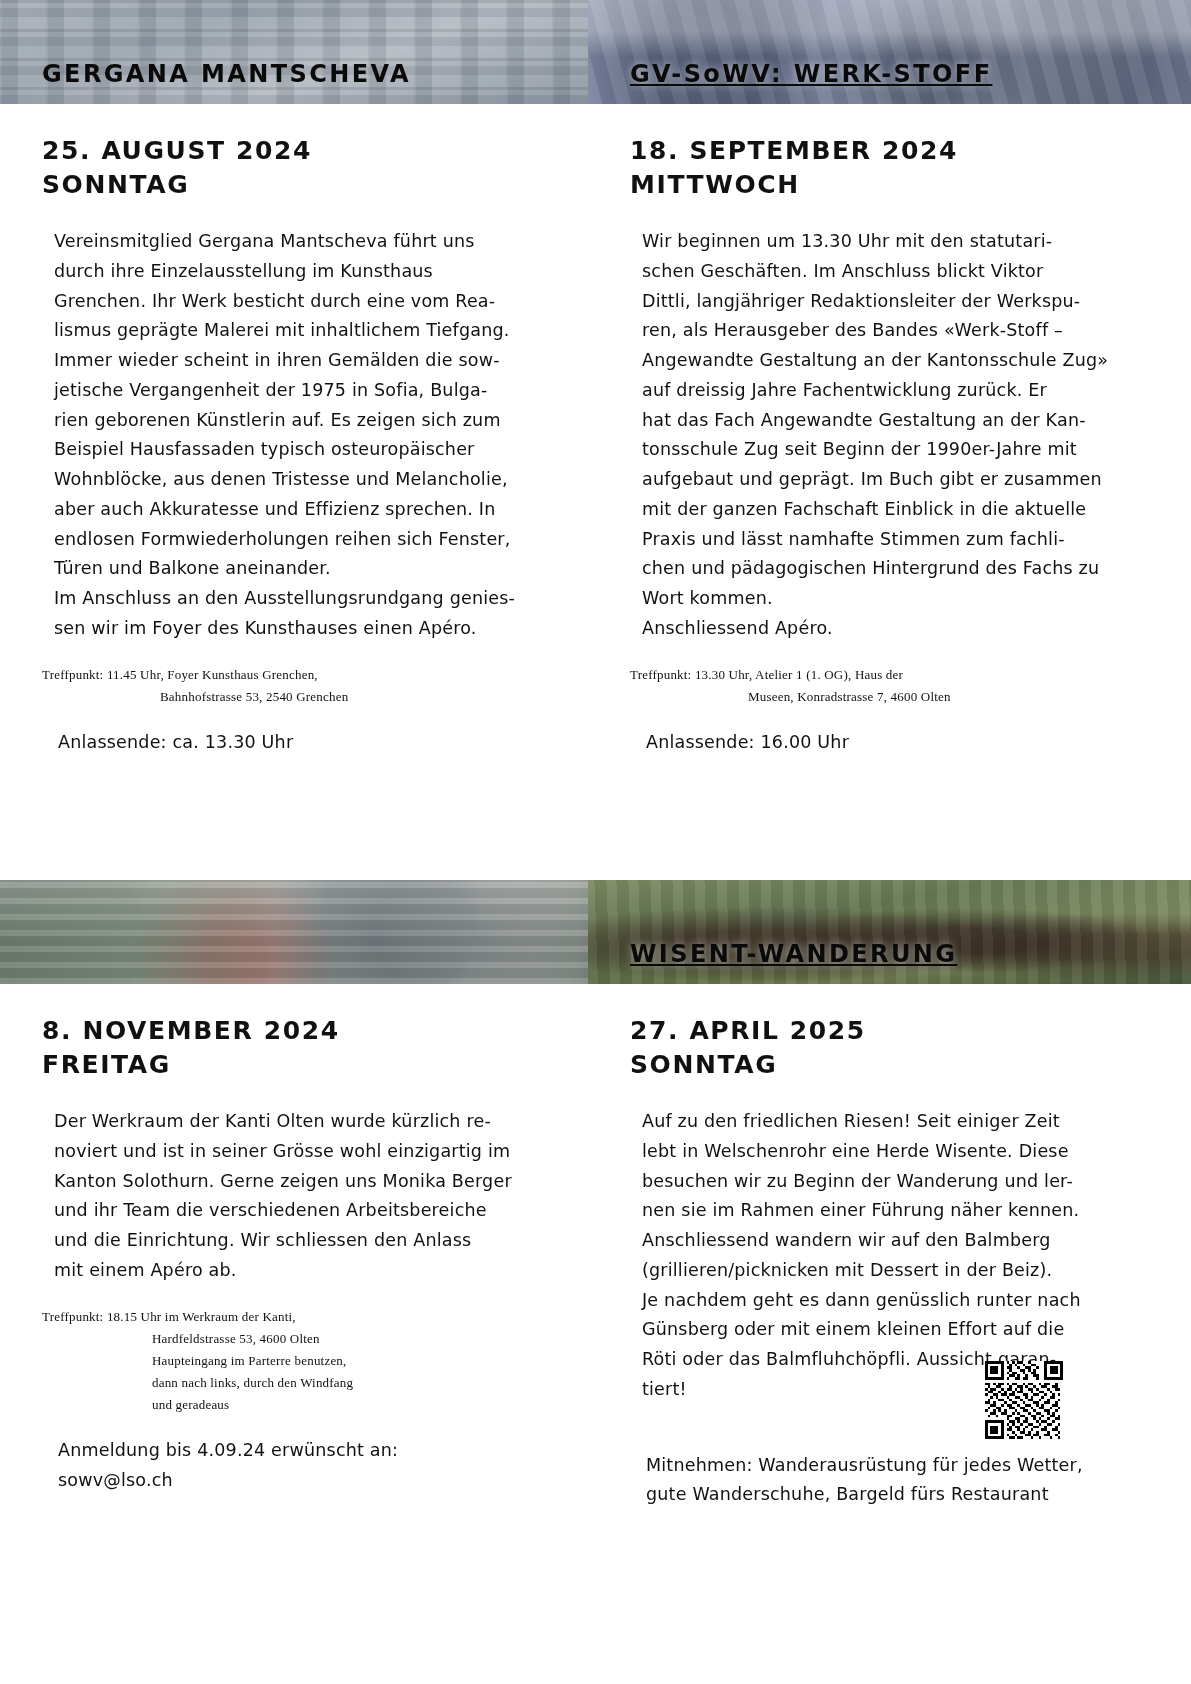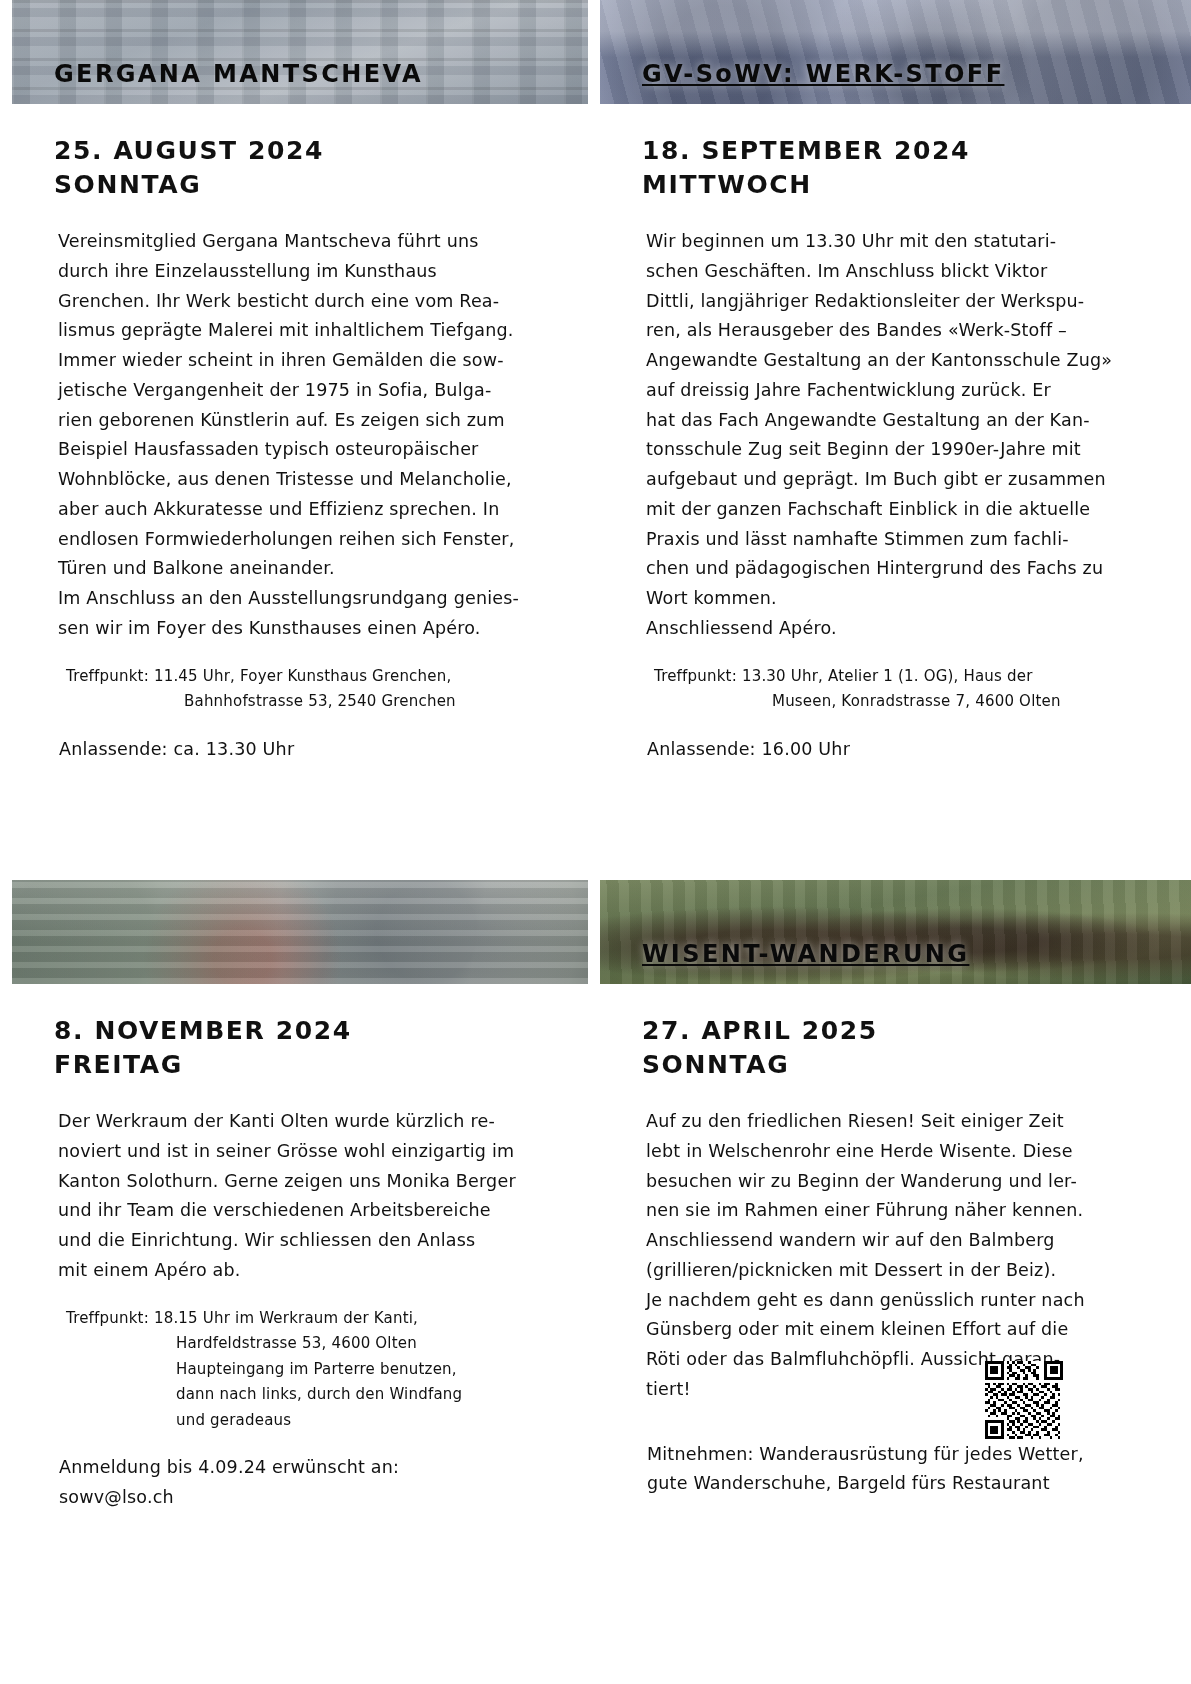--- a/index.html
+++ b/index.html
@@ -19,21 +19,20 @@
     position: absolute;
     inset: 0;
     display: grid;
     grid-template-columns: 588px 603px;
     grid-template-rows: 880px 804px;
   }
   .cell {
     position: relative;
     overflow: hidden;
     box-sizing: border-box;
-    padding-left: 12px;
   }
   
   .banner {
     position: relative;
     height: 104px;
     overflow: hidden;
   }
   .banner-photo {
     position: absolute;
     inset: 0;
@@ -125,42 +124,43 @@
     font-size: 25px;
     font-weight: 700;
     letter-spacing: 1.6px;
     line-height: 1.34;
     margin: 0 0 26px 0;
     white-space: pre-line;
   }
   p.para {
     font-size: 17.5px;
     line-height: 1.70;
-    margin: 0 0 20px 4px;
+    margin: 0 0 20px 12px;
     letter-spacing: .2px;
     white-space: pre-line;
   }
   .meet {
-    font-size: 15px;
+    font-size: 13px;
     line-height: 1.70;
     letter-spacing: .2px;
-    margin: 0 0 20px 12px;
+    margin: 0 0 20px 0;
     padding-left: 118px;
     text-indent: -118px;
     white-space: pre-line;
+    font-family: Liberation Serif, serif;
   }
   .meet.narrow {
     padding-left: 110px;
     text-indent: -110px;
   }
   .end {
     font-size: 17.5px;
     line-height: 1.70;
     letter-spacing: .2px;
-    margin: 5px;
+    margin: 16px;
     white-space: pre-line;
   }
   .qr-row {
     position: relative;
   }
   .qr {
     position: absolute;
     right: 86px;
     top: -64px;
     width: 78px;

